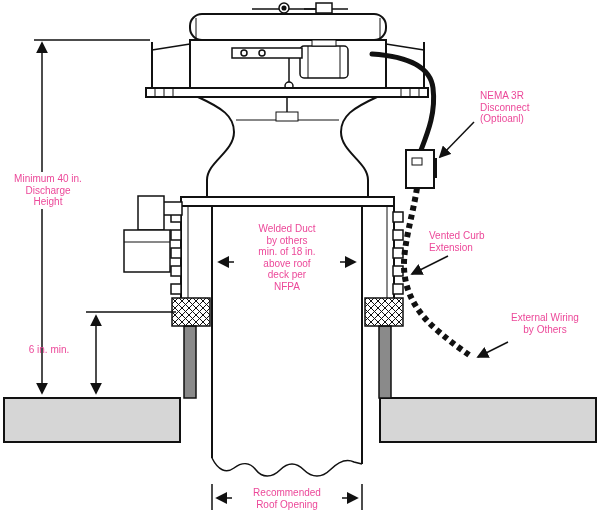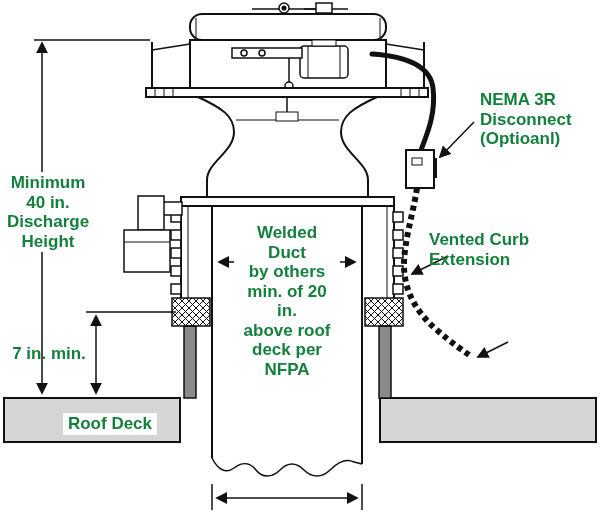--- a/index.html
+++ b/index.html
@@ -1,21 +1,21 @@
 <!DOCTYPE html>
 <html><head>
 <meta charset="utf-8">
 <style>
   * { margin:0; padding:0; box-sizing:border-box; }
   html,body { background:#ffffff; font-family:"Liberation Sans", sans-serif; }
   .stage { position:relative; width:600px; height:523px; background:#fff; overflow:hidden; }
   .stage svg { position:absolute; left:0; top:0; }
   .lbl {
-    position:absolute; font-weight:bold; font-size:17px; line-height:1.15;
-    color:#15803d; white-space:pre-line; text-align:center;
+    position:absolute; font-weight:normal; font-size:10px; line-height:1.15;
+    color:#ec4899; white-space:pre-line; text-align:center;
   }
   .lbl.ta-left { text-align:left; }
   .lbl.bg { background:#fff; padding:1px 2px; }
 </style>
 </head>
 <body>
 
 <div class="stage">
 
   <svg width="600" height="523" viewBox="0 0 600 523">
@@ -156,33 +156,36 @@
       <line x1="448" y1="256" x2="412" y2="274" marker-end="url(#arr)"></line>
       <line x1="508" y1="342" x2="478" y2="357" marker-end="url(#arr)"></line>
     </g>
   </svg>
 
   <div class="lbl bg" style="left:0px; top:172px; width:96px;">Minimum 40 in.
 Discharge
 Height</div>
 
 
-  <div class="lbl" style="left:8px; top:344px; width:82px;">7 in. min.</div>
+  <div class="lbl" style="left:8px; top:344px; width:82px;">6 in. min.</div>
 
-  <div class="lbl bg" style="left:63px; top:413px; width:94px;">Roof Deck</div>
 
   <div class="lbl" style="left:237px; top:223px; width:100px;">Welded Duct
 by others
-min. of 20 in.
+min. of 18 in.
 above roof
 deck per
 NFPA</div>
 
   <div class="lbl ta-left" style="left:480px; top:90px; width:112px;">NEMA 3R
 Disconnect
 (Optioanl)</div>
 
   <div class="lbl ta-left" style="left:429px; top:230px; width:110px;">Vented Curb
 Extension</div>
 
+  <div class="lbl" style="left:494px; top:312px; width:102px;">External Wiring
+by Others</div>
 
+  <div class="lbl bg" style="left:232px; top:486px; width:110px;">Recommended
+Roof Opening</div>
 
 </div>
 
 </body></html>

